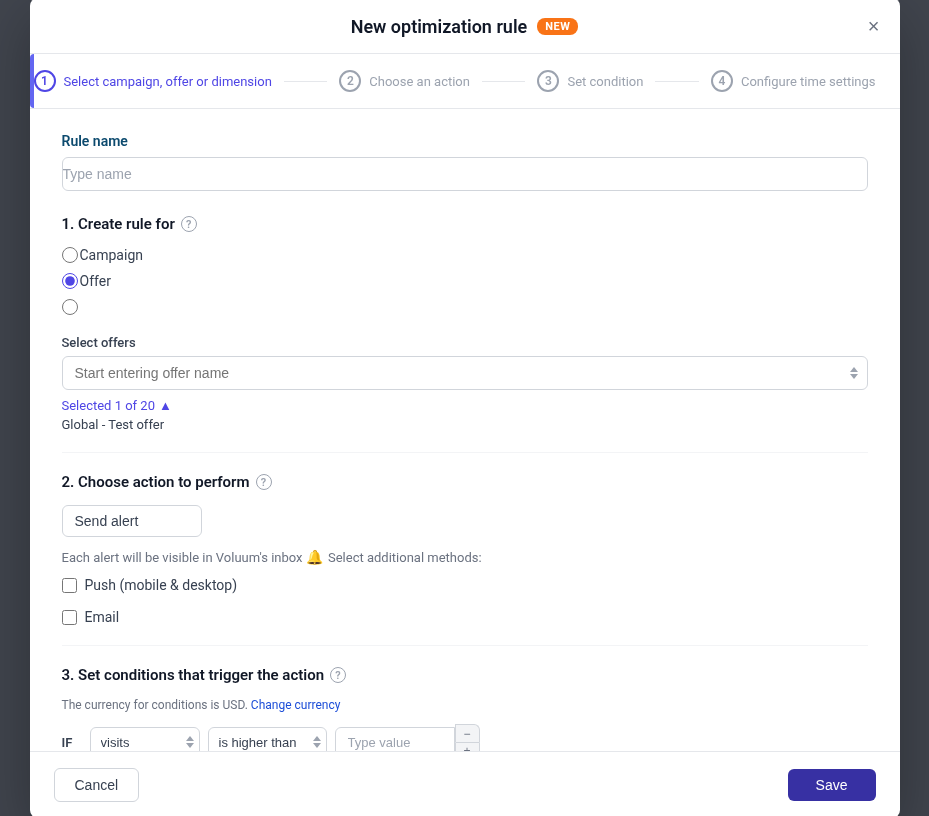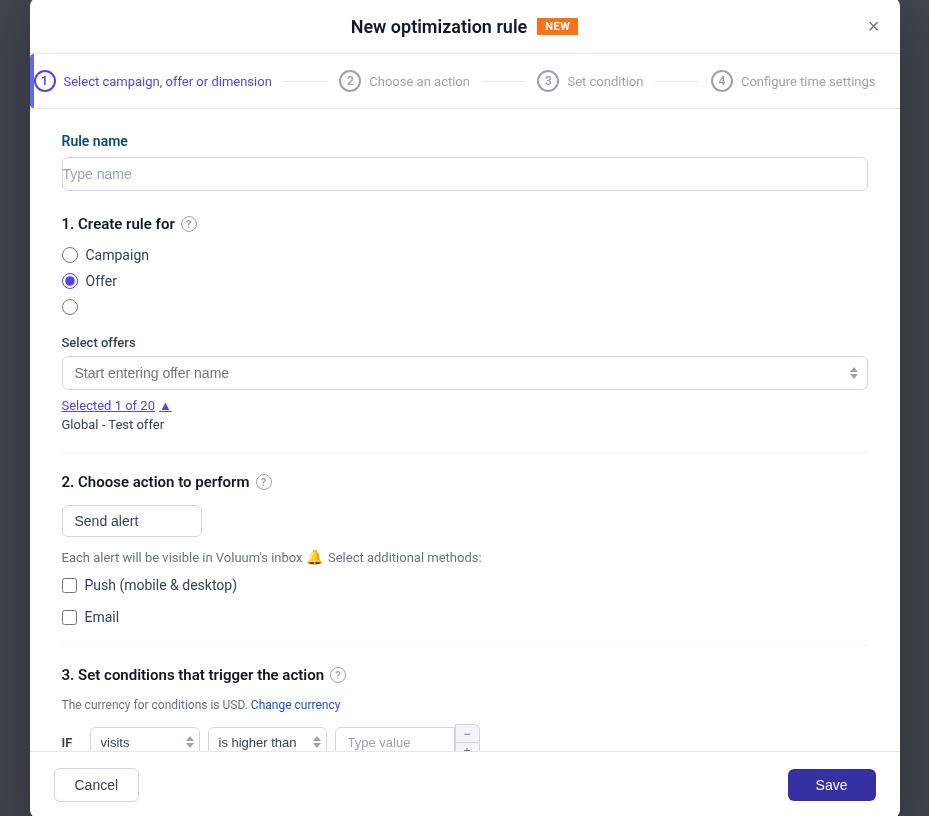--- a/index.html
+++ b/index.html
@@ -45,21 +45,21 @@
       display: flex;
       align-items: center;
       gap: 10px;
     }
     .new-badge {
       background: #f97316;
       color: #fff;
       font-size: 11px;
       font-weight: 700;
       padding: 2px 8px;
-      border-radius: 0;
+      border-radius: 8px;
       letter-spacing: 0.5px;
     }
     .close-btn {
       position: absolute;
       right: 16px;
       top: 50%;
       transform: translateY(-50%);
       background: none;
       border: none;
       cursor: pointer;
@@ -156,21 +156,21 @@
     }
     .radio-group {
       display: flex;
       flex-direction: column;
       gap: 10px;
       margin-bottom: 20px;
     }
     .radio-item {
       display: flex;
       align-items: center;
-      gap: 8px;
+      gap: 2px;
       cursor: pointer;
     }
     .radio-item input[type="radio"] {
       width: 16px;
       height: 16px;
       accent-color: #4f46e5;
       cursor: pointer;
     }
     .radio-label {
       font-size: 14px;
@@ -226,21 +226,20 @@
       border-top: 5px solid #9ca3af;
     }
     .selected-count {
       color: #4f46e5;
       font-size: 13px;
       margin-top: 8px;
       cursor: pointer;
       display: flex;
       align-items: center;
       gap: 4px;
-      text-decoration: underline;
     }
     .selected-item {
       font-size: 13px;
       color: #374151;
       margin-top: 4px;
     }
     .section-divider {
       border: none;
       border-top: 1px solid #f3f4f6;
       margin: 20px 0;

